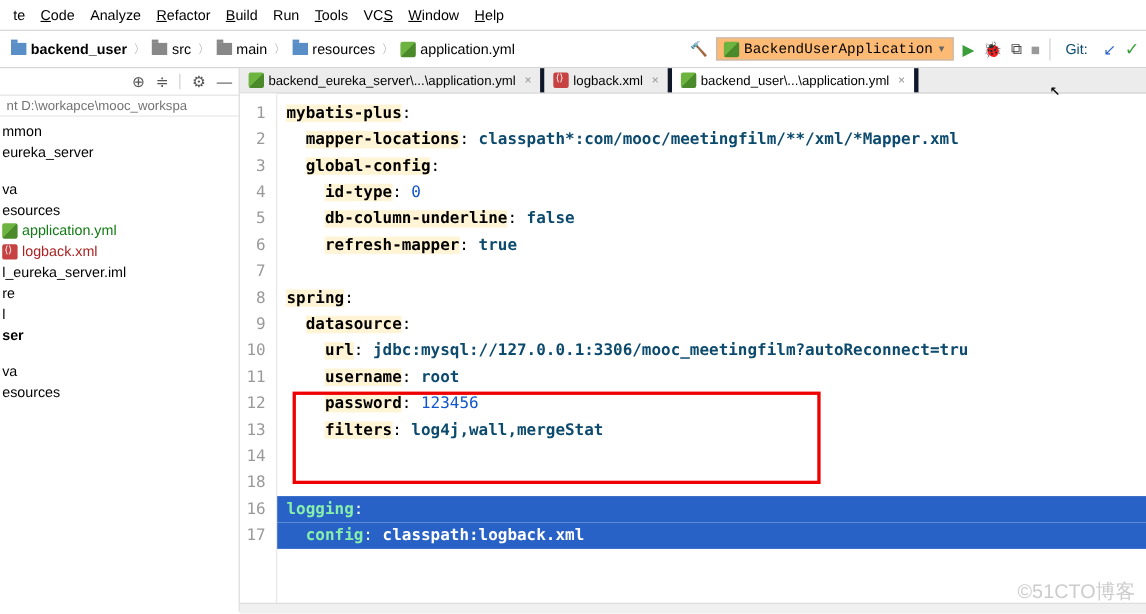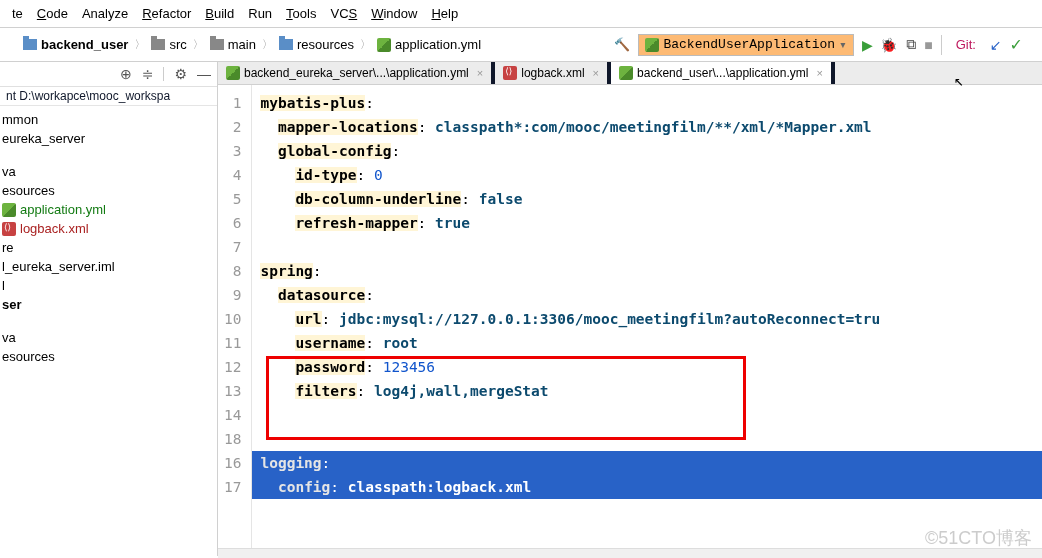--- a/index.html
+++ b/index.html
@@ -1,64 +1,64 @@
 <!DOCTYPE html>
 <html><head>
 <meta charset="utf-8">
 <style>
 * { margin:0; padding:0; box-sizing:border-box; }
 body { font-family:"Segoe UI",Arial,sans-serif; font-size:13px; background:#fff; color:#000; overflow:hidden; width:1042px; height:558px; position:relative; }
 .menubar { display:flex; padding:4px 6px; border-bottom:1px solid #d0d0d0; gap:2px; }
 .menubar span { padding:2px 6px; cursor:pointer; }
 .menubar span u { text-decoration:underline; }
-.navbar { display:flex; align-items:center; padding:4px 19px; border-bottom:1px solid #d0d0d0; gap:4px; height:34px; }
+.navbar { display:flex; align-items:center; padding:4px 6px; border-bottom:1px solid #d0d0d0; gap:4px; height:34px; }
 .crumb { display:flex; align-items:center; gap:4px; padding:0 4px; }
 .crumb .sep { color:#999; font-size:11px; padding:0 2px; }
 .folder-icon { width:14px; height:11px; background:#888; display:inline-block; position:relative; }
 .folder-icon.blue { background:#5a8ec7; }
 .folder-icon:before { content:''; position:absolute; top:-3px; left:0; width:6px; height:3px; background:inherit; }
 .yml-icon { width:14px; height:14px; display:inline-block; background:linear-gradient(135deg,#6db33f 50%,#4a8a2a 50%); border-radius:2px; }
 .xml-icon-red { width:14px; height:14px; display:inline-block; background:#c74242; border-radius:2px; position:relative; }
 .xml-icon-red:after { content:'⟨⟩'; color:#fff; font-size:9px; position:absolute; top:0; left:2px; }
 .toolbar-right { margin-left:auto; display:flex; align-items:center; gap:8px; }
 .hammer-icon { width:16px; height:16px; color:#5a8a5a; }
 .runconf { display:flex; align-items:center; border:1px solid #bbb; padding:2px 6px; gap:4px; background:#fdba74;font-family:Liberation Mono, monospace; }
 .runconf .chev { color:#666; }
 .play-icon { color:#3a9e3a; font-size:14px; }
 .bug-icon { color:#3a9e3a; font-size:14px; }
 .cov-icon { color:#444; font-size:14px; }
 .stop-icon { color:#999; font-size:14px; }
-.git-label { color:#be185d; padding:0 6px;text-align:center; }
+.git-label { color:#0c4a6e; padding:0 6px;text-align:center; }
 .down-arrow { color:#2862c7; font-size:14px; }
 .check-arrow { color:#3a9e3a; font-size:16px; }
 .main { display:flex; height:calc(100% - 64px); }
 .sidebar { width:218px; border-right:1px solid #d0d0d0; display:flex; flex-direction:column; }
 .sidebar-top { display:flex; justify-content:flex-end; padding:4px 6px; gap:10px; border-bottom:1px solid #e0e0e0; align-items:center; }
 .sidebar-top span { cursor:pointer; color:#555; font-size:14px; }
-.path-label { padding:2px 6px; color:#0f172a; font-size:12px; white-space:nowrap; overflow:hidden; border-bottom:1px solid #e5e5e5; }
+.path-label { padding:2px 6px; color:#737373; font-size:12px; white-space:nowrap; overflow:hidden; border-bottom:1px solid #e5e5e5; }
 .tree { padding:4px 0; overflow:hidden; }
 .tree-item { padding:2px 6px 2px 2px; display:flex; align-items:center; gap:4px; white-space:nowrap; }
 .tree-item.bold { font-weight:bold; }
 .tree-item.green { color:#127a12; }
 .tree-item.red { color:#a22; }
 .editor-pane { flex:1; display:flex; flex-direction:column; }
 .tabs { display:flex; border-bottom:1px solid #d0d0d0; background:#ececec; }
 .tab { display:flex; align-items:center; padding:4px 8px; gap:4px; border-right:4px solid #0f172a; background:#ececec; cursor:pointer; font-size:12px;text-align:center; }
 .tab.active { background:#fff; }
 .tab .close { color:#999; font-size:11px; padding-left:4px; }
 .editor { display:flex; flex:1; font-family:Consolas,Monaco,monospace; font-size:14.5px; position:relative; }
 .gutter { text-align:right; padding:6px 10px 6px 6px; color:#999; background:#fff; border-right:1px solid #e5e5e5; user-select:none; }
 .gutter div { height:24px; line-height:24px; }
 .code { flex:1; padding:6px 0; position:relative; }
 .line { height:24px; line-height:24px; white-space:pre; padding-left:8px; }
 .key { color:#000000; font-weight:bold; background:#fff5d6; }
 .val { color:#0c4a6e; font-weight:bold; }
 .num { color:#1155cc; }
 .sel-line { background:#2862c7; color:#fff; }
-.sel-line .key { background:transparent; color:#e5e5e5; }
+.sel-line .key { background:transparent; color:#86efac; }
 .sel-line .val { color:#fff; }
 .red-box { position:absolute; border:3px solid #e00; left:266px; top:356px; width:480px; height:84px; pointer-events:none; }
 .watermark { position:absolute; right:10px; bottom:8px; color:#ccc; font-size:18px; }
 .bottom-scroll { position:absolute; bottom:0; left:218px; right:0; height:10px; background:#f0f0f0; border-top:1px solid #ddd; }
 .cursor-img { position:absolute; right:78px; top:-14px; font-size:16px; color:#000; pointer-events:none; }
 </style>
 </head>
 <body>
 
 <div class="menubar">
@@ -135,24 +135,24 @@
         </div>
         <div class="tree-item green">
           <span class="yml-icon"></span>
           <span>application.yml</span>
         </div>
         <div class="tree-item red">
           <span class="xml-icon-red"></span>
           <span>logback.xml</span>
         </div>
         <div class="tree-item ">
+          <span>l_eureka_server.iml</span>
+        </div>
+        <div class="tree-item ">
           <span>re</span>
-        </div>
-        <div class="tree-item ">
-          <span>l_eureka_server.iml</span>
         </div>
         <div class="tree-item ">
           <span>l</span>
         </div>
         <div class="tree-item bold">
           <span>ser</span>
         </div>
         <div class="tree-item " style="height: 14px;"></div>
         <div class="tree-item ">
           <span>va</span>

